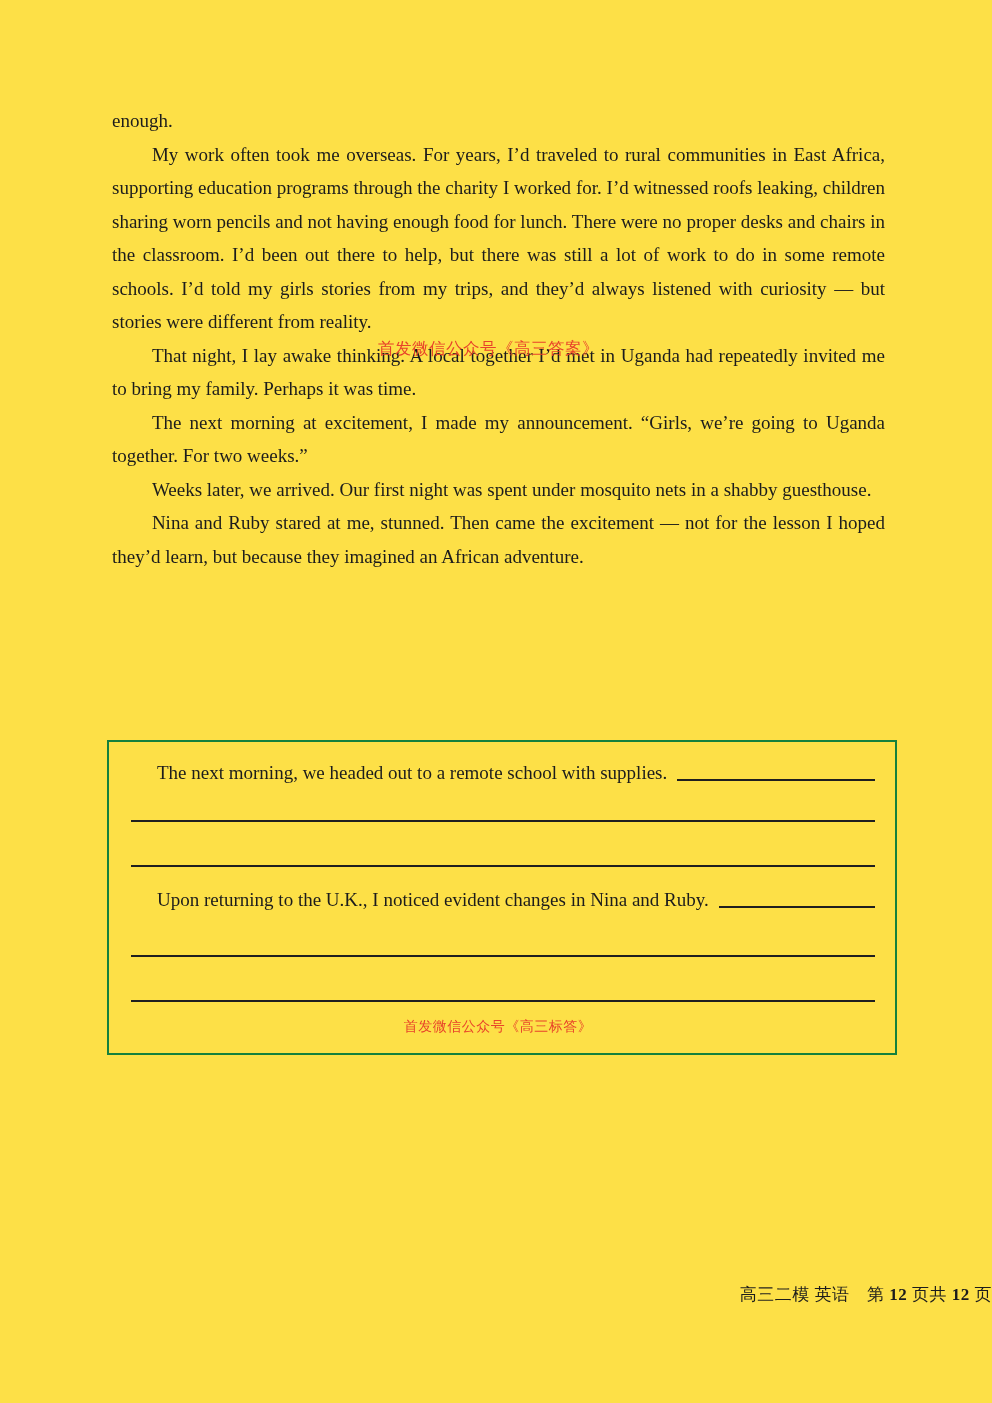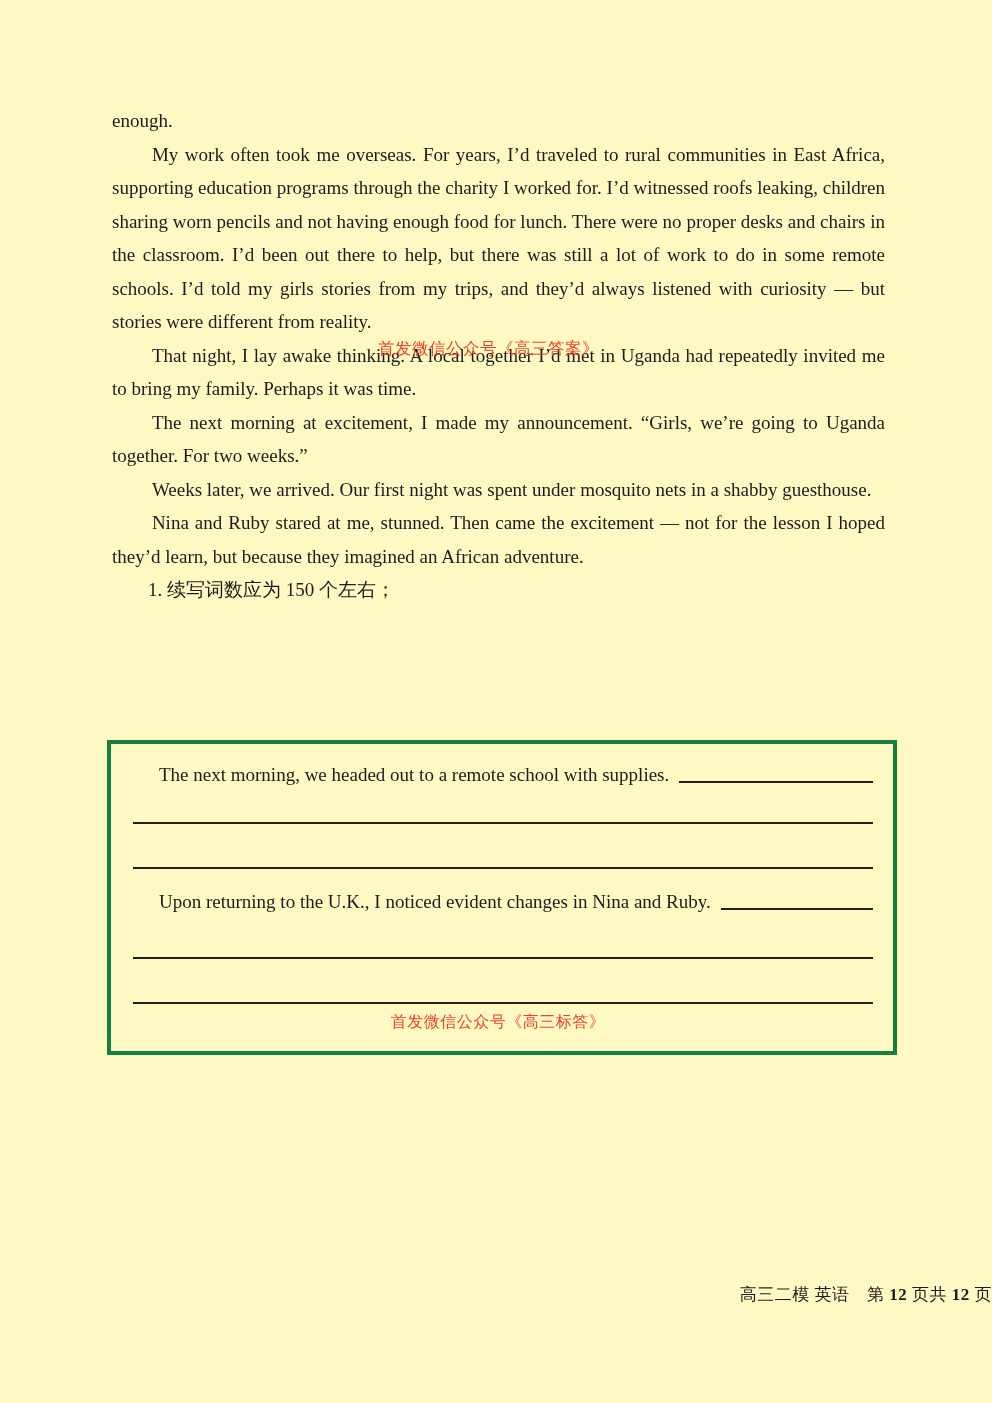--- a/index.html
+++ b/index.html
@@ -2,21 +2,21 @@
 <html><head>
 <meta charset="utf-8">
 <style>
   * { margin: 0; padding: 0; box-sizing: border-box; }
   html, body { background: #f4f4f2; }
   .page {
     position: relative;
     width: 992px;
     height: 1403px;
     margin: 0 auto;
-    background: #fef9c3;
+    background: #fde047;
     font-family: "Liberation Serif", "DejaVu Serif", serif;
     color: #1c1c1c;
     overflow: hidden;
   }
   .content {
     position: absolute;
     left: 112px;
     top: 104px;
     width: 773px;
     font-size: 19px;
@@ -36,21 +36,21 @@
     white-space: nowrap;
   }
   .wm-top { left: 378px; top: 338px; }
 
   .answer-box {
     position: absolute;
     left: 107px;
     top: 740px;
     width: 790px;
     height: 315px;
-    border: 4px solid #15803d;
+    border: 2px solid #15803d;
     padding: 6px 20px 0 12px;
     font-size: 19px;
   }
   .box-row {
     display: flex;
     align-items: flex-end;
     height: 36px;
   }
   .box-row.row2 { height: 44px; }
   .prompt {
@@ -68,22 +68,22 @@
     border-bottom: 2px solid #1f1f1f;
     margin-left: 10px;
   }
   .bl-1 { height: 38px; }
   .bl-2 { height: 45px; }
   .bl-3 { height: 46px; }
   .bl-4 { height: 45px; }
   .wm-box {
     position: static;
     text-align: center;
-    margin-top: 8px;
-    font-size: 16px;
+    margin-top: 16px;
+    font-size: 14px;
   }
 
   .footer {
     position: absolute;
     left: 0;
     top: 1283px;
     width: 100%;
     text-align: right;
     font-size: 17px;
     letter-spacing: 0.5px;
@@ -95,21 +95,20 @@
 
 <div class="page">
 
   <div class="content">
     <p class="para no-indent">enough.</p>
     <p class="para">My work often took me overseas. For years, I’d traveled to rural communities in East Africa, supporting education programs through the charity I worked for. I’d witnessed roofs leaking, children sharing worn pencils and not having enough food for lunch. There were no proper desks and chairs in the classroom. I’d been out there to help, but there was still a lot of work to do in some remote schools. I’d told my girls stories from my trips, and they’d always listened with curiosity — but stories were different from reality.</p>
     <p class="para">That night, I lay awake thinking. A local together I’d met in Uganda had repeatedly invited me to bring my family. Perhaps it was time.</p>
     <p class="para">The next morning at excitement, I made my announcement. “Girls, we’re going to Uganda together. For two weeks.”</p>
     <p class="para">Weeks later, we arrived. Our first night was spent under mosquito nets in a shabby guesthouse.</p>
     <p class="para">Nina and Ruby stared at me, stunned. Then came the excitement — not for the lesson I hoped they’d learn, but because they imagined an African adventure.</p>
-    <p class="note">1. 续写词数应为 150 个左右；</p>
   </div>
 
   <div class="watermark wm-top">首发微信公众号《高三答案》</div>
 
   <div class="answer-box">
     <div class="box-row">
       <span class="prompt">The next morning, we headed out to a remote school with supplies.</span>
       <span class="fill-line"></span>
     </div>
     <div class="blank-line bl-1"></div>

